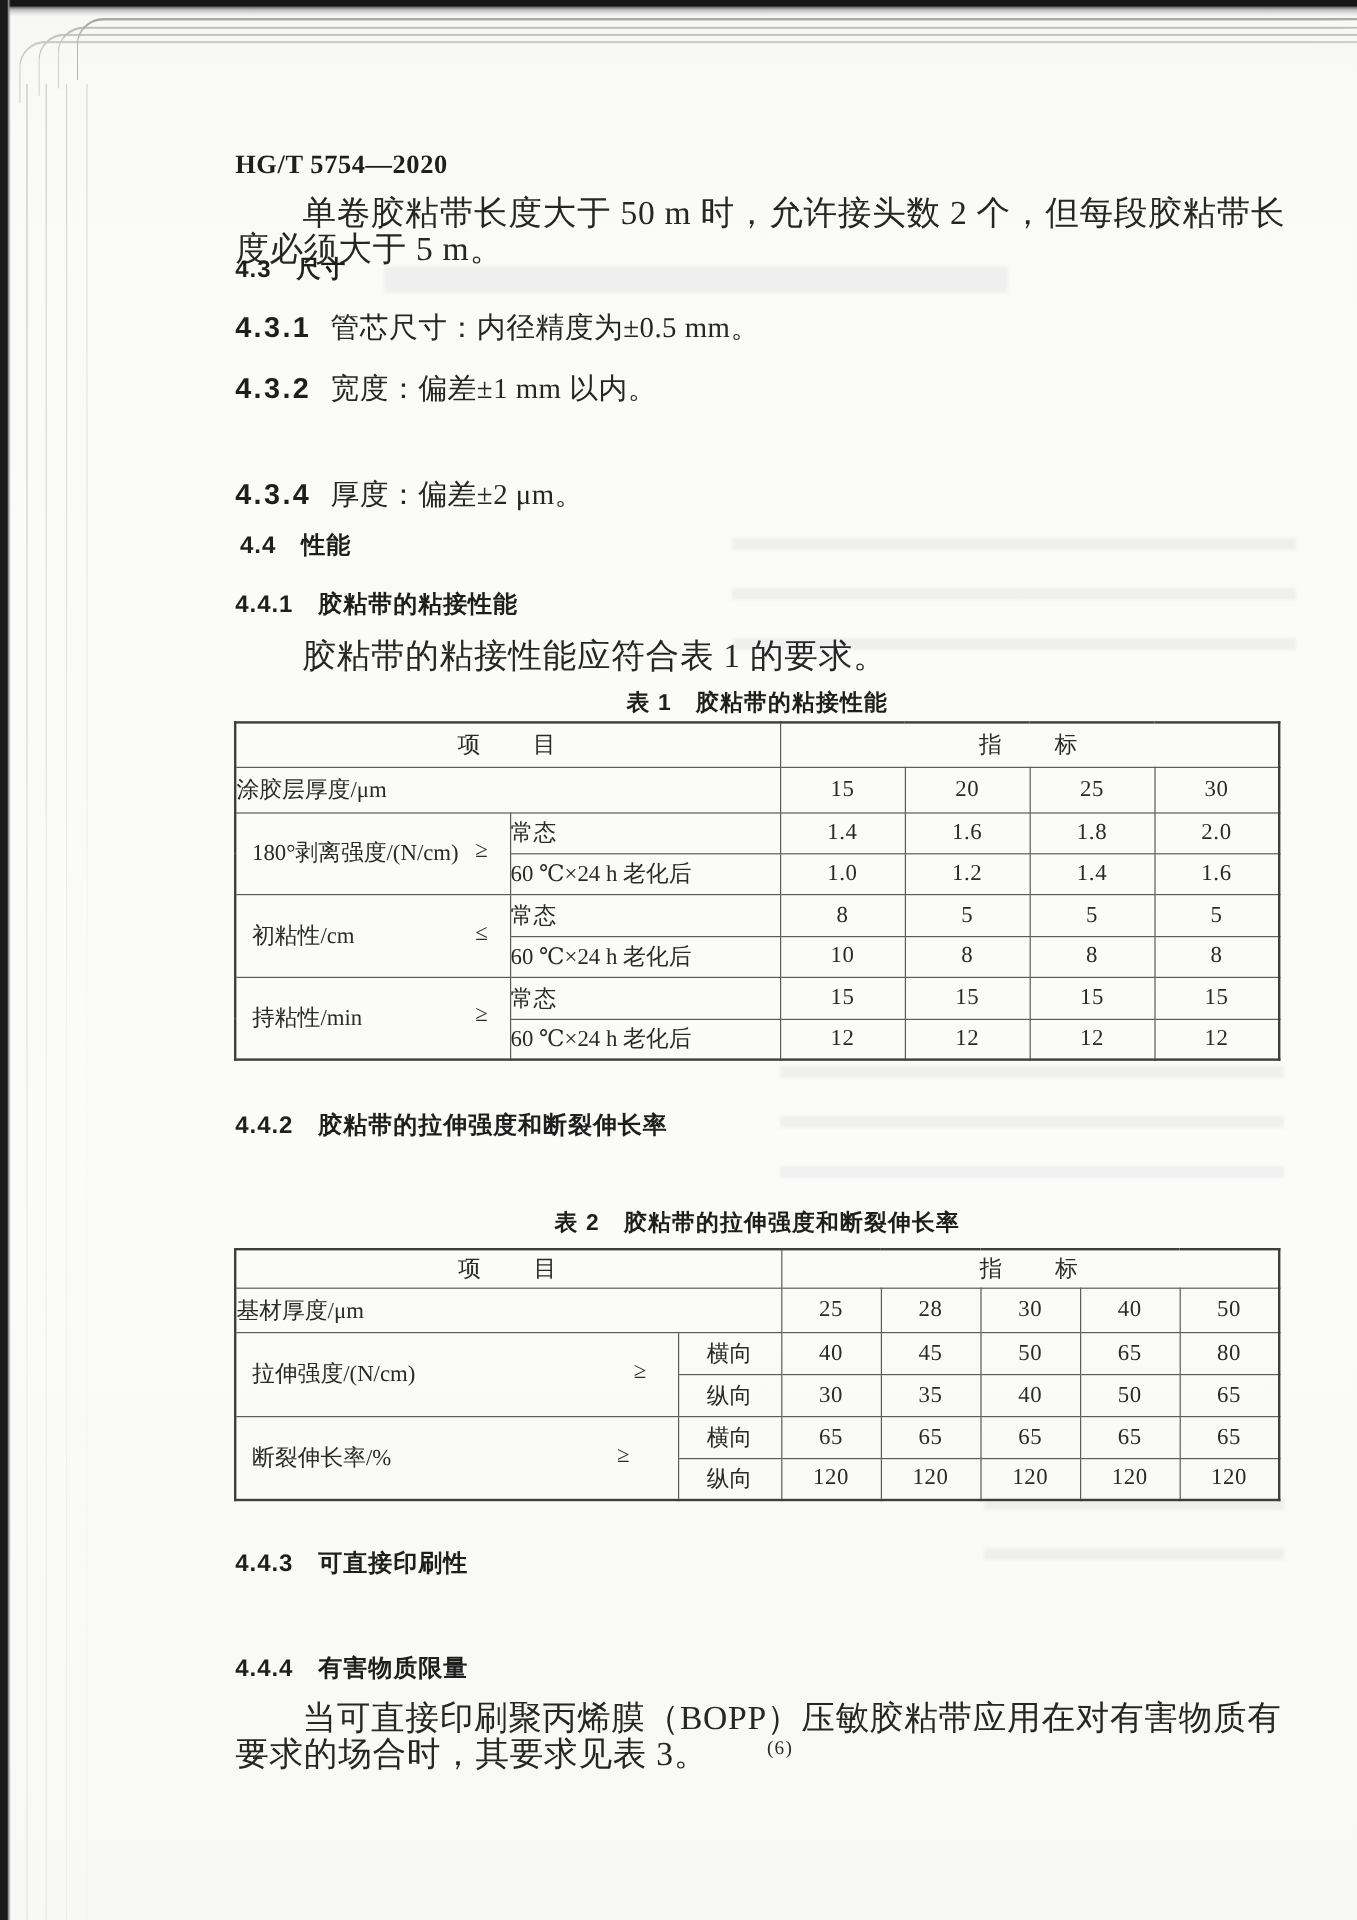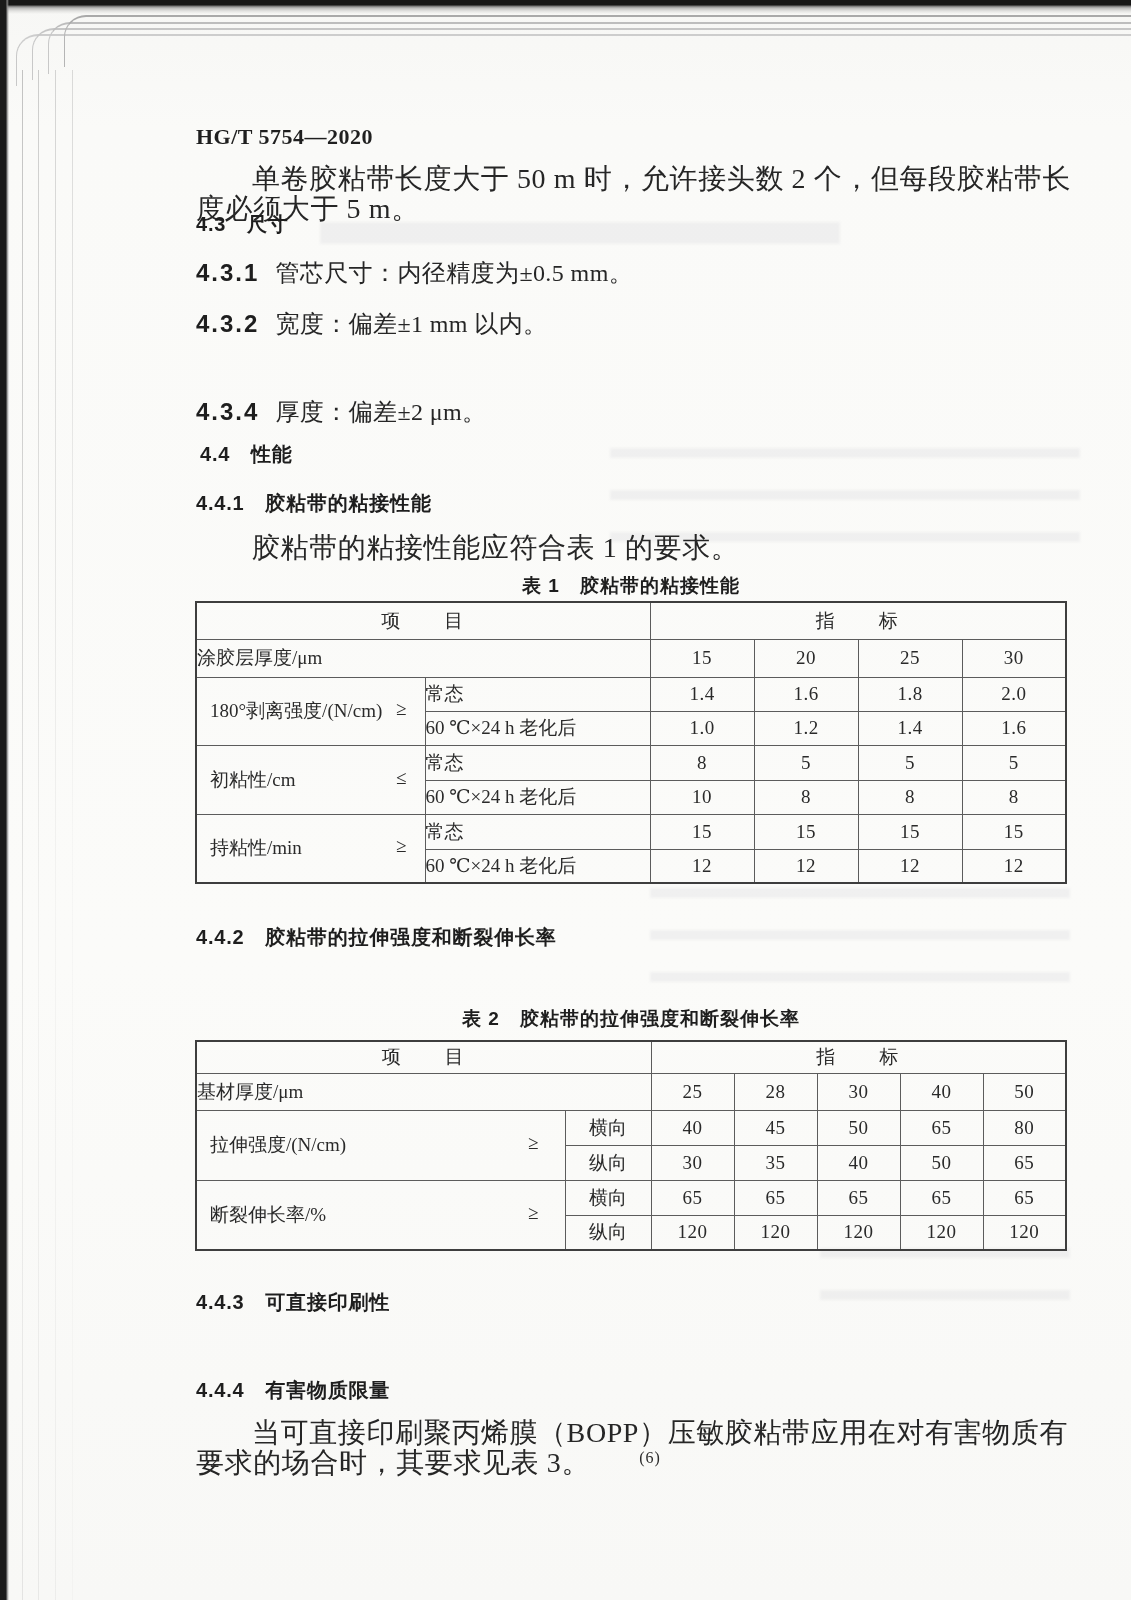--- a/index.html
+++ b/index.html
@@ -223,21 +223,21 @@
     <tr class="h35">
       <td class="csub-c">纵向</td>
       <td class="cn">30</td>
       <td class="cn">35</td>
       <td class="cn">40</td>
       <td class="cn">50</td>
       <td class="cn">65</td>
     </tr>
     <tr class="h35">
       <td rowspan="2">
-        <div class="gflex" style="padding-right:26px;">
+        <div class="gflex" style="padding-right:40px;">
               <span>断裂伸长率/%</span>
               <span class="sym">≥</span>
             </div>
       </td>
       <td class="csub-c">横向</td>
       <td class="cn">65</td>
       <td class="cn">65</td>
       <td class="cn">65</td>
       <td class="cn">65</td>
       <td class="cn">65</td>

